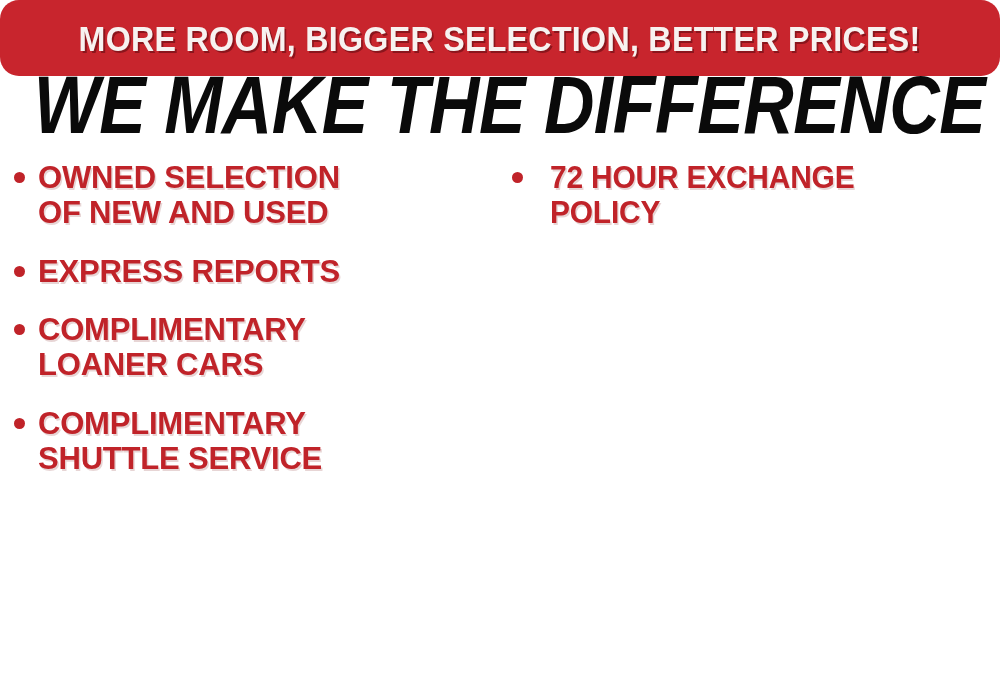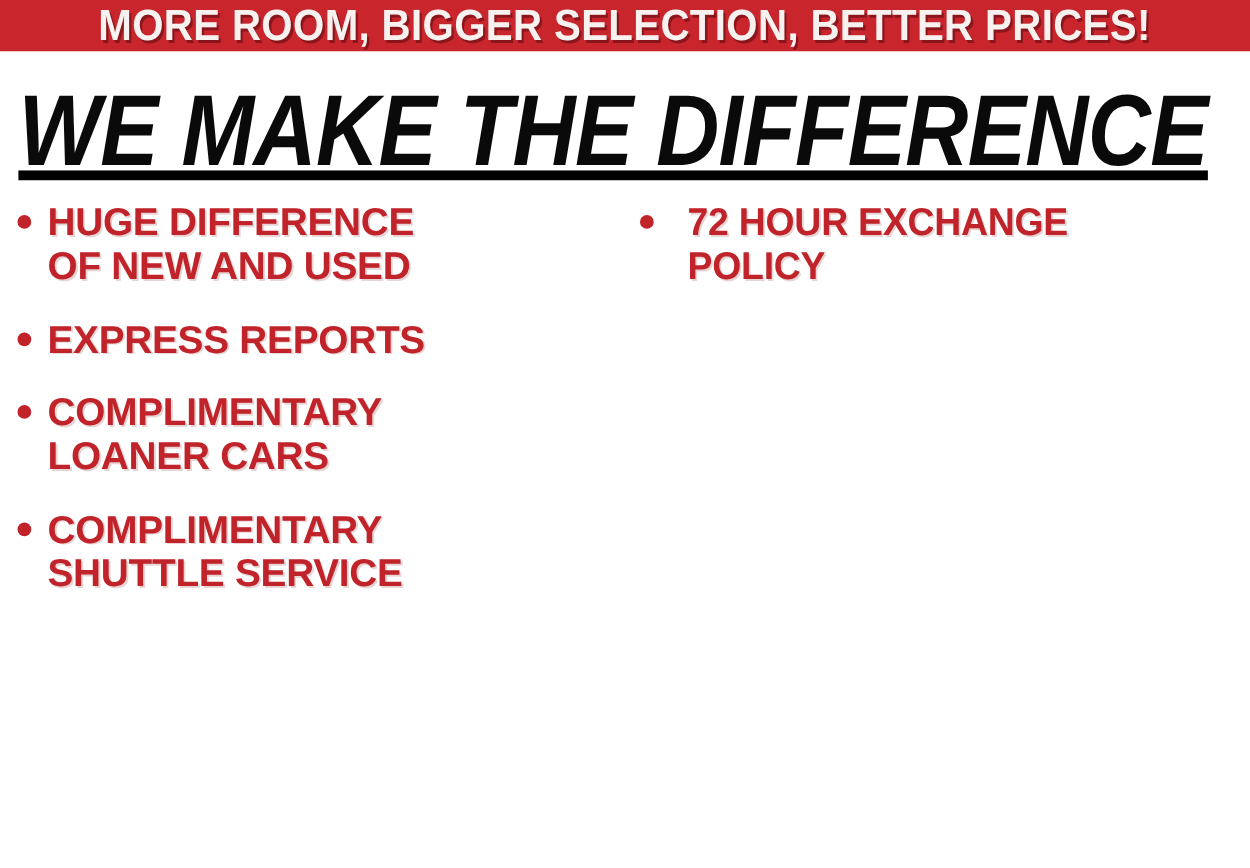--- a/index.html
+++ b/index.html
@@ -17,25 +17,26 @@
     background: #ffffff;
     overflow: hidden;
   }
 
   
   .banner {
     position: absolute;
     left: 0;
     top: 0;
     width: 1000px;
-    height: 41px;
+    height: 76px;
     background: #C8252D;
     display: flex;
     align-items: center;
     justify-content: center;
+    border-radius: 19px;
   }
   .banner-text {
     color: #F7F2F0;
     font-family: "Liberation Sans", sans-serif;
     font-weight: bold;
     font-size: 35px;
     line-height: 1;
     letter-spacing: 0.3px;
     transform: scaleX(0.92);
     transform-origin: center center;
@@ -45,22 +46,21 @@
 
   
   .headline-wrap {
     position: absolute;
     left: 0;
     top: 66px;
     width: 1000px;
     height: 78px;
     display: flex;
     align-items: center;
-    justify-content: flex-start;
-    text-decoration: underline;
+    justify-content: flex-end;
   }
   .headline {
     color: #0A0A0A;
     font-family: "Liberation Sans", sans-serif;
     font-weight: bold;
     font-style: italic;
     font-size: 72px;
     line-height: 1;
     white-space: nowrap;
     letter-spacing: -0.5px;
@@ -128,21 +128,21 @@
   <div class="headline-wrap">
     <span class="headline">WE MAKE THE DIFFERENCE</span>
   </div>
 
   <div class="columns">
 
     <div class="col col-left">
 
       <div class="bullet-item">
         <span class="bullet-dot"></span>
-        <span class="bullet-label">HUGE DIFFERENCE
+        <span class="bullet-label">OWNED SELECTION
 OF NEW AND USED</span>
       </div>
 
       <div class="bullet-item">
         <span class="bullet-dot"></span>
         <span class="bullet-label">EXPRESS REPORTS</span>
       </div>
 
 
       <div class="bullet-item">

